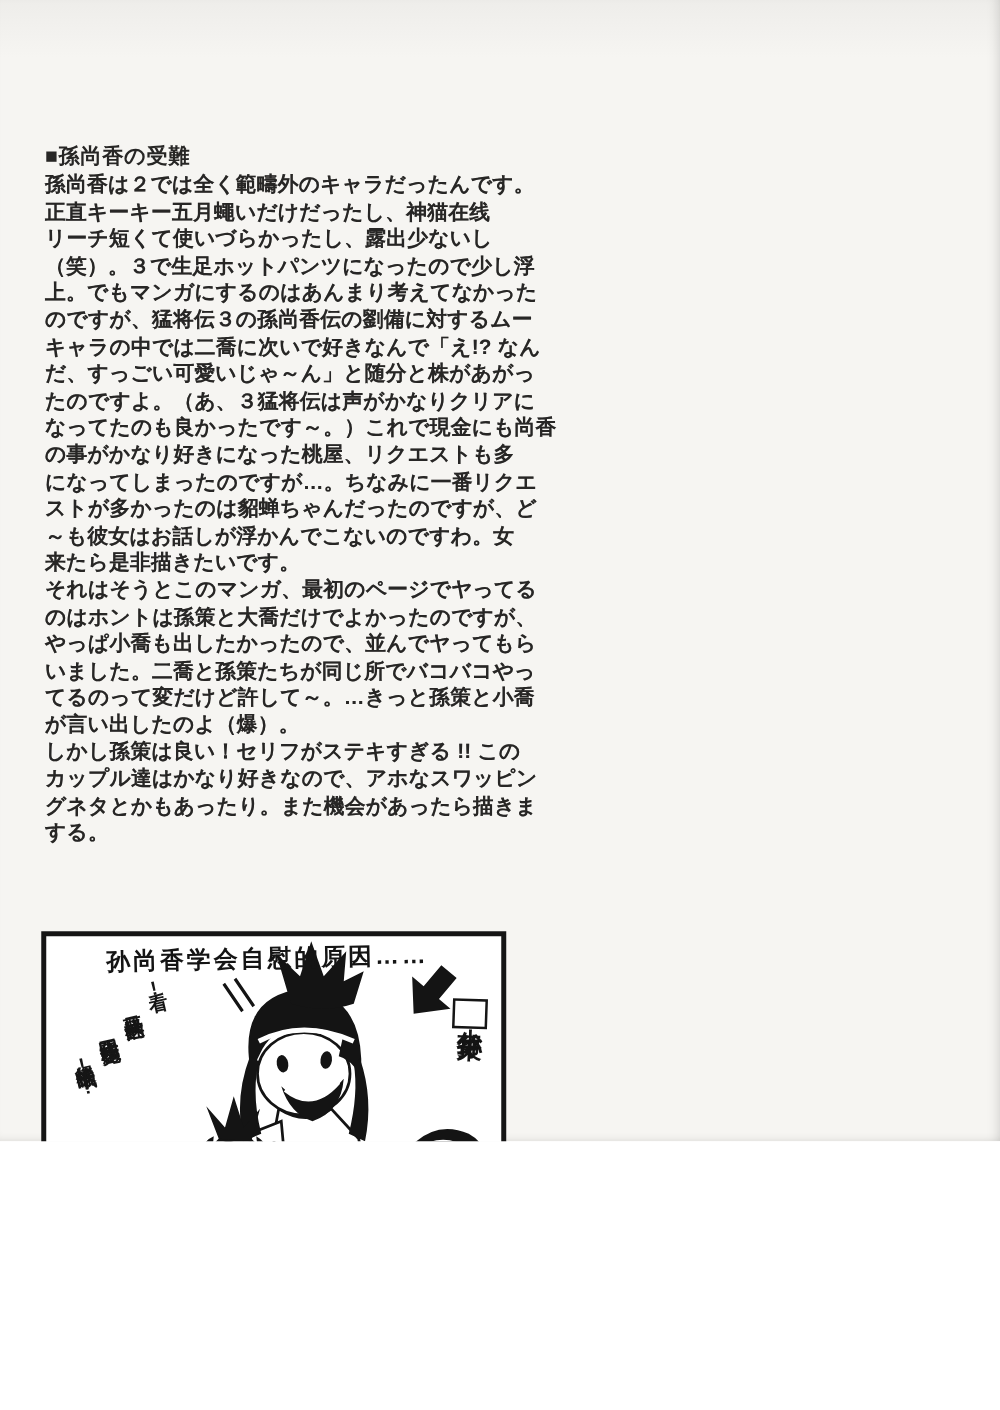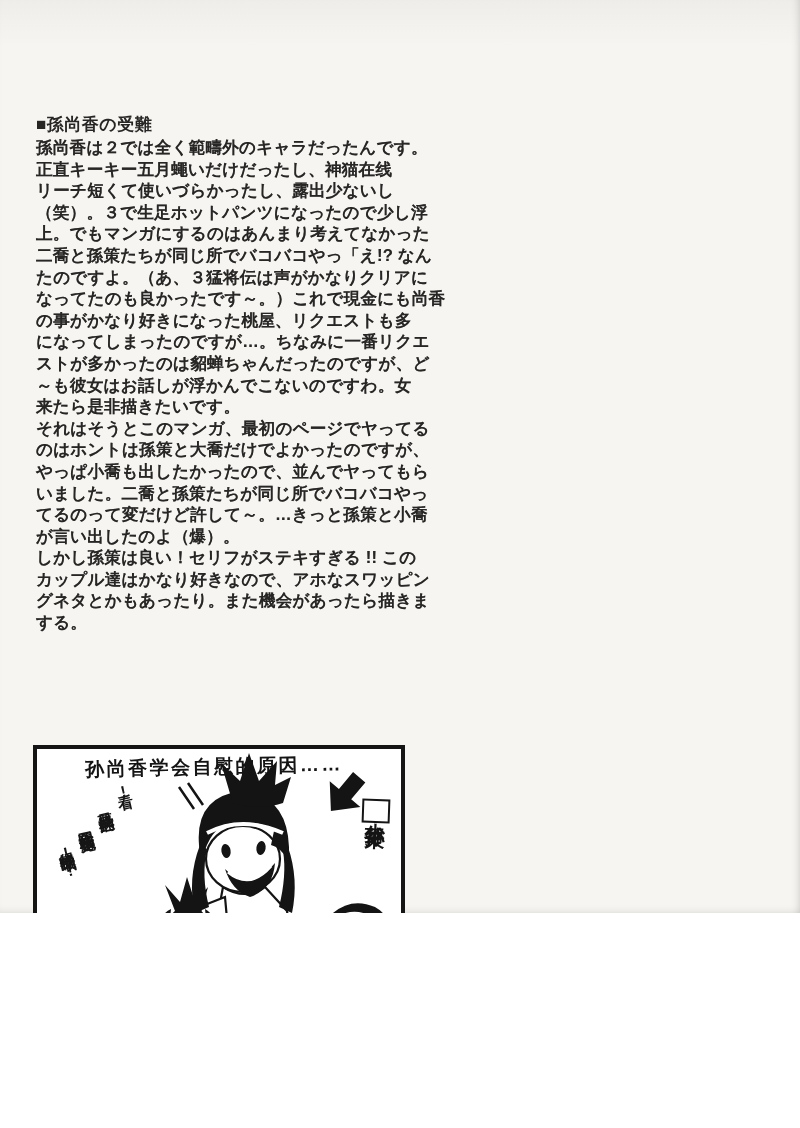--- a/index.html
+++ b/index.html
@@ -50,21 +50,23 @@
 <div class="page">
 
   <section class="article">
     <h2 class="heading">■孫尚香の受難</h2>
     <div>
         <div class="tline">孫尚香は２では全く範疇外のキャラだったんです。</div>
         <div class="tline">正直キーキー五月蠅いだけだったし、神猫在线</div>
         <div class="tline">リーチ短くて使いづらかったし、露出少ないし</div>
         <div class="tline">（笑）。３で生足ホットパンツになったので少し浮</div>
         <div class="tline">上。でもマンガにするのはあんまり考えてなかった</div>
-        <div class="tline">二喬と孫策たちが同じ所でバコバコやっ「え!? なん</div>
+        <div class="tline">のですが、猛将伝３の孫尚香伝の劉備に対するムー</div>
+        <div class="tline">キャラの中では二喬に次いで好きなんで「え!? なん</div>
+        <div class="tline">だ、すっごい可愛いじゃ～ん」と随分と株があがっ</div>
         <div class="tline">たのですよ。（あ、３猛将伝は声がかなりクリアに</div>
         <div class="tline">なってたのも良かったです～。）これで現金にも尚香</div>
         <div class="tline">の事がかなり好きになった桃屋、リクエストも多</div>
         <div class="tline">になってしまったのですが…。ちなみに一番リクエ</div>
         <div class="tline">ストが多かったのは貂蝉ちゃんだったのですが、ど</div>
         <div class="tline">～も彼女はお話しが浮かんでこないのですわ。女</div>
         <div class="tline">来たら是非描きたいです。</div>
         <div class="tline">それはそうとこのマンガ、最初のページでヤってる</div>
         <div class="tline">のはホントは孫策と大喬だけでよかったのですが、</div>
         <div class="tline">やっぱ小喬も出したかったので、並んでヤってもら</div>

